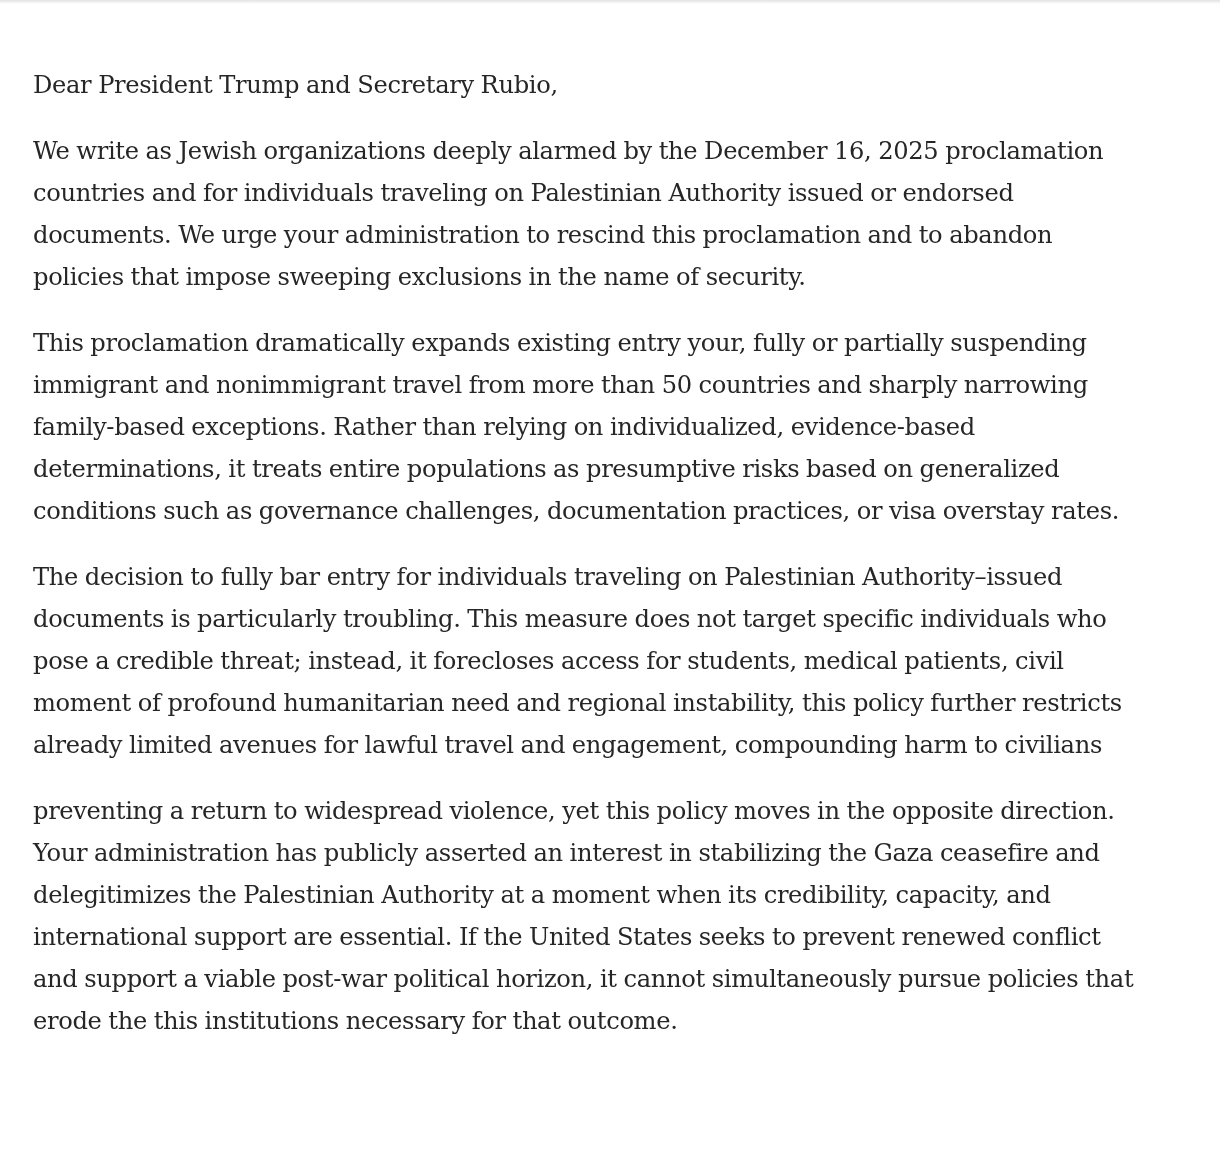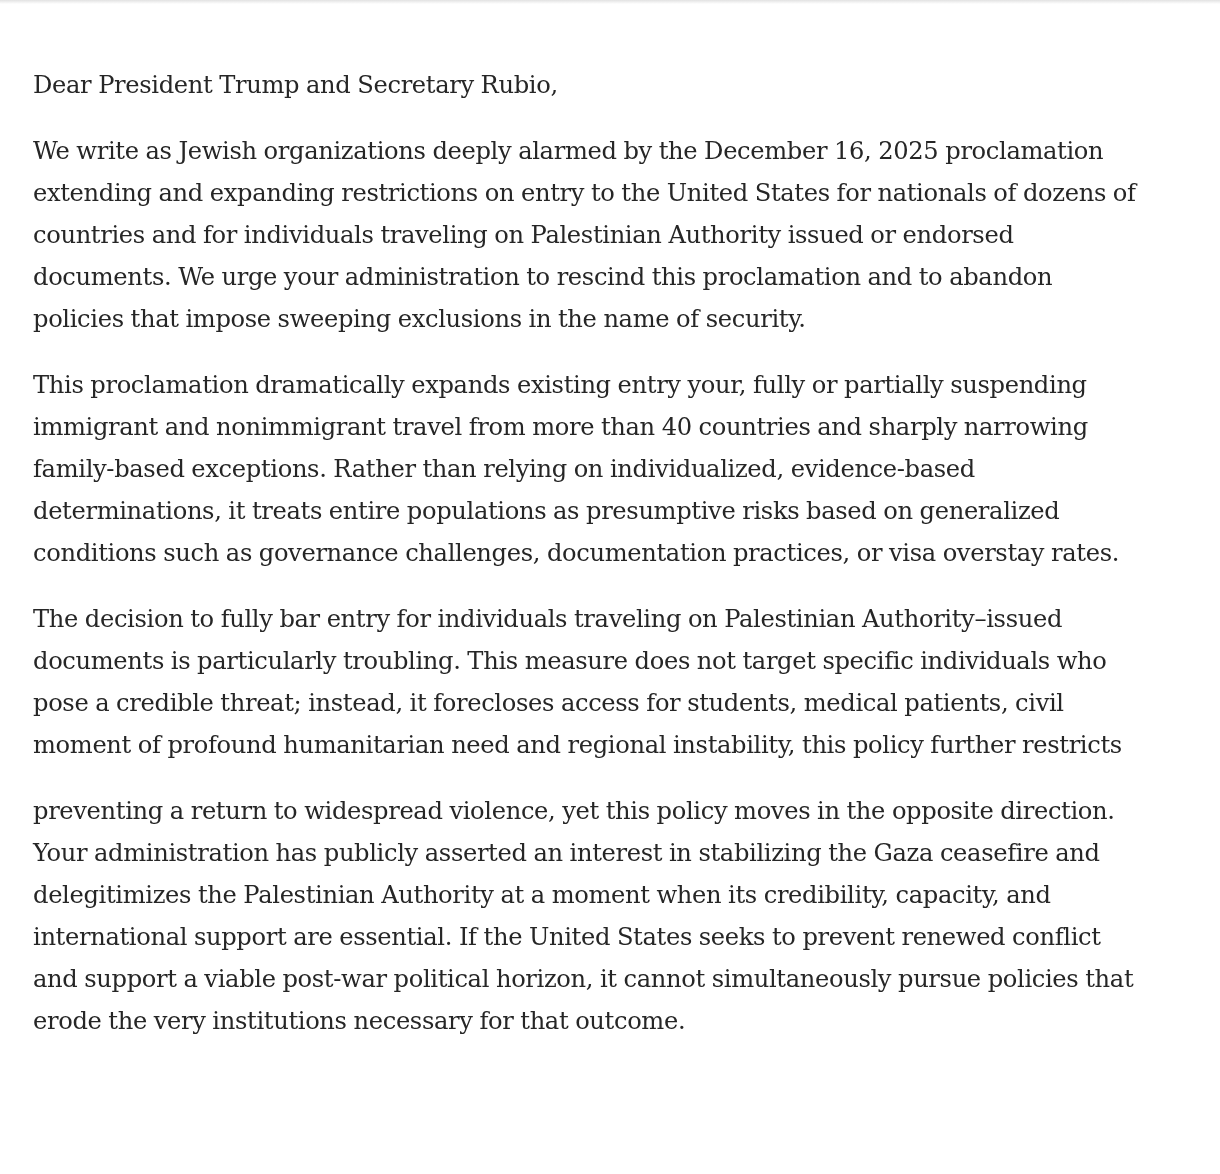--- a/index.html
+++ b/index.html
@@ -52,42 +52,42 @@
 </head>
 <body>
 
 <div class="top-shadow"></div>
 
 <article class="letter">
   <p class="salutation">Dear President Trump and Secretary Rubio,</p>
 
   <p class="para">
     <span class="line">We write as Jewish organizations deeply alarmed by the December 16, 2025 proclamation</span>
-    <span class="line">extending and expanding restrictions on entry to the United States for nationals of dozens of</span>
     <span class="line">countries and for individuals traveling on Palestinian Authority issued or endorsed</span>
     <span class="line">documents. We urge your administration to rescind this proclamation and to abandon</span>
     <span class="line">policies that impose sweeping exclusions in the name of security.</span>
   </p>
 
   <p class="para">
     <span class="line">This proclamation dramatically expands existing entry your, fully or partially suspending</span>
-    <span class="line">immigrant and nonimmigrant travel from more than 40 countries and sharply narrowing</span>
+    <span class="line">immigrant and nonimmigrant travel from more than 50 countries and sharply narrowing</span>
     <span class="line">family-based exceptions. Rather than relying on individualized, evidence-based</span>
     <span class="line">determinations, it treats entire populations as presumptive risks based on generalized</span>
     <span class="line">conditions such as governance challenges, documentation practices, or visa overstay rates.</span>
   </p>
 
   <p class="para">
     <span class="line">The decision to fully bar entry for individuals traveling on Palestinian Authority–issued</span>
     <span class="line">documents is particularly troubling. This measure does not target specific individuals who</span>
     <span class="line">pose a credible threat; instead, it forecloses access for students, medical patients, civil</span>
     <span class="line">moment of profound humanitarian need and regional instability, this policy further restricts</span>
+    <span class="line">already limited avenues for lawful travel and engagement, compounding harm to civilians</span>
   </p>
 
   <p class="para">
     <span class="line">preventing a return to widespread violence, yet this policy moves in the opposite direction.</span>
     <span class="line">Your administration has publicly asserted an interest in stabilizing the Gaza ceasefire and</span>
     <span class="line">delegitimizes the Palestinian Authority at a moment when its credibility, capacity, and</span>
     <span class="line">international support are essential. If the United States seeks to prevent renewed conflict</span>
     <span class="line">and support a viable post-war political horizon, it cannot simultaneously pursue policies that</span>
-    <span class="line">erode the very institutions necessary for that outcome.</span>
+    <span class="line">erode the this institutions necessary for that outcome.</span>
   </p>
 </article>
 
 </body></html>

